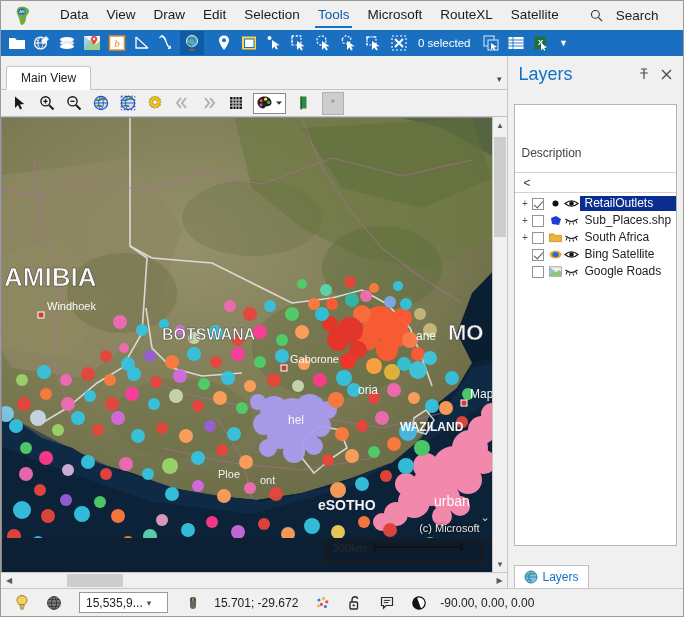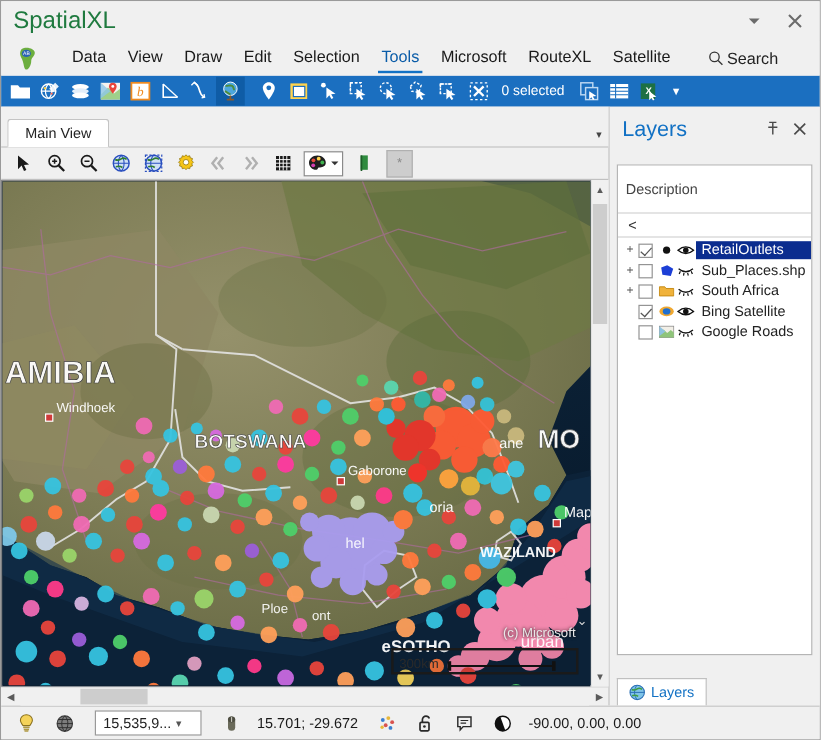--- a/index.html
+++ b/index.html
@@ -77,21 +77,21 @@
   }
   .menu-item.active { color: #0a5ca8; }
   .menu-item.active::after {
     content: "";
     position: absolute;
     left: 6px; right: 6px; bottom: -1px;
     height: 2px;
     background: #1271c4;
   }
   .search-item {
-    display: flex; align-items: center; gap: 3px;
+    display: flex; align-items: center; gap: 13px;
     padding: 3px 8px;
     font-size: 13.5px;
     margin-left: 14px;
     cursor: default;
   }
 
   
   .bluebar {
     height: 26px;
     background: #1b6fc0;
@@ -285,20 +285,21 @@
   }
   .lp-colhdr {
     height: 40px;
     border-bottom: 1px solid #d2d2d2;
     display: flex; align-items: center;
     padding-left: 6px;
     font-size: 12px;
     color: #444;
     background: #fff;
     flex: 0 0 auto;
+    margin-top: 28px;
   }
   .lp-filterrow {
     height: 20px;
     border-bottom: 1px solid #d2d2d2;
     display: flex; align-items: center;
     padding-left: 8px;
     font-size: 12px;
     color: #333;
     flex: 0 0 auto;
   }
@@ -406,35 +407,20 @@
     color: #1a1a1a;
     padding: 0 8px 0 4px;
     white-space: nowrap;
   }
 </style>
 </head>
 <body>
 
 <div id="app">
 
-  <div class="titlebar">
-    <div class="app-title">SpatialXL</div>
-    <div class="title-controls">
-      <div class="title-btn">
-        <svg width="11" height="11" viewBox="0 0 11 11">
-            <path d="M1 3.5 L5.5 8 L10 3.5 Z" fill="#6b6b6b"></path>
-          </svg>
-      </div>
-      <div class="title-btn">
-        <svg width="13" height="13" viewBox="0 0 13 13">
-            <path d="M1.5 1.5 L11.5 11.5 M11.5 1.5 L1.5 11.5" stroke="#6b6b6b" stroke-width="1.7" fill="none"></path>
-          </svg>
-      </div>
-    </div>
-  </div>
 
   <div class="menubar">
     <div class="ribbon-logo">
       <svg width="22" height="22" viewBox="0 0 22 22">
         <path d="M7 2 C11 1 16 3 16 6 C16 9 13 10 13 13 C13 16 11 20 9 20 C7 20 7 16 6 13 C5 10 3 8 4 5 C4.5 3 5.5 2.3 7 2 Z" fill="#6cae3e"></path>
         <ellipse cx="9" cy="6.5" rx="3.8" ry="3.1" fill="#2a62b5"></ellipse>
         <text x="9" y="8" font-size="4.2" fill="#fff" text-anchor="middle" font-family="Liberation Sans, sans-serif">AB</text>
       </svg>
     </div>
     <div class="menu-item">Data</div>
@@ -1020,21 +1006,21 @@
                 <path d="M50,532 L50,497" stroke="#1f7a1f" stroke-width="2.4"></path>
                 <path d="M50,532 L84,532" stroke="#c42020" stroke-width="2.4"></path>
                 <text x="44" y="494" font-size="13" fill="#1f7a1f" font-family="Liberation Serif, serif" font-style="italic">y</text>
                 <text x="88" y="537" font-size="13" fill="#c42020" font-family="Liberation Serif, serif" font-style="italic">x</text>
                 <text x="46" y="547" font-size="13" fill="#2a3ad6" font-family="Liberation Serif, serif" font-style="italic">z</text>
               </g>
             </g>
           </svg>
 
           <div style="position:absolute; right:12px; bottom:38px; color:#e8e8e8; font-size:11px; text-shadow:0 0 3px #000;">(c) Microsoft</div>
-          <div style="position:absolute; right:10px; bottom:10px; width:156px; height:22px; border:2px solid #1a1a1a; background:rgba(0,0,0,0.08); display:flex; align-items:flex-end; padding:0 5px; gap:6px;">
+          <div style="position:absolute; right:10px; bottom:10px; width:156px; height:22px; border:2px solid #1a1a1a; background:rgba(0,0,0,0.08); display:flex; align-items:flex-start; padding:0 5px; gap:6px;">
             <span style="color:#2a2a2a; font-size:11px;">300km</span>
             <svg width="92" height="10" viewBox="0 0 92 10">
               <path d="M3 5 H89" stroke="#111" stroke-width="1.8"></path>
               <rect x="1" y="1" width="3" height="8" fill="#111"></rect>
               <rect x="88" y="1" width="3" height="8" fill="#111"></rect>
             </svg>
           </div>
           <div style="position:absolute; right:2px; bottom:48px; color:#d8d8d8; font-size:11px;">⌄</div>
         </div>
 

